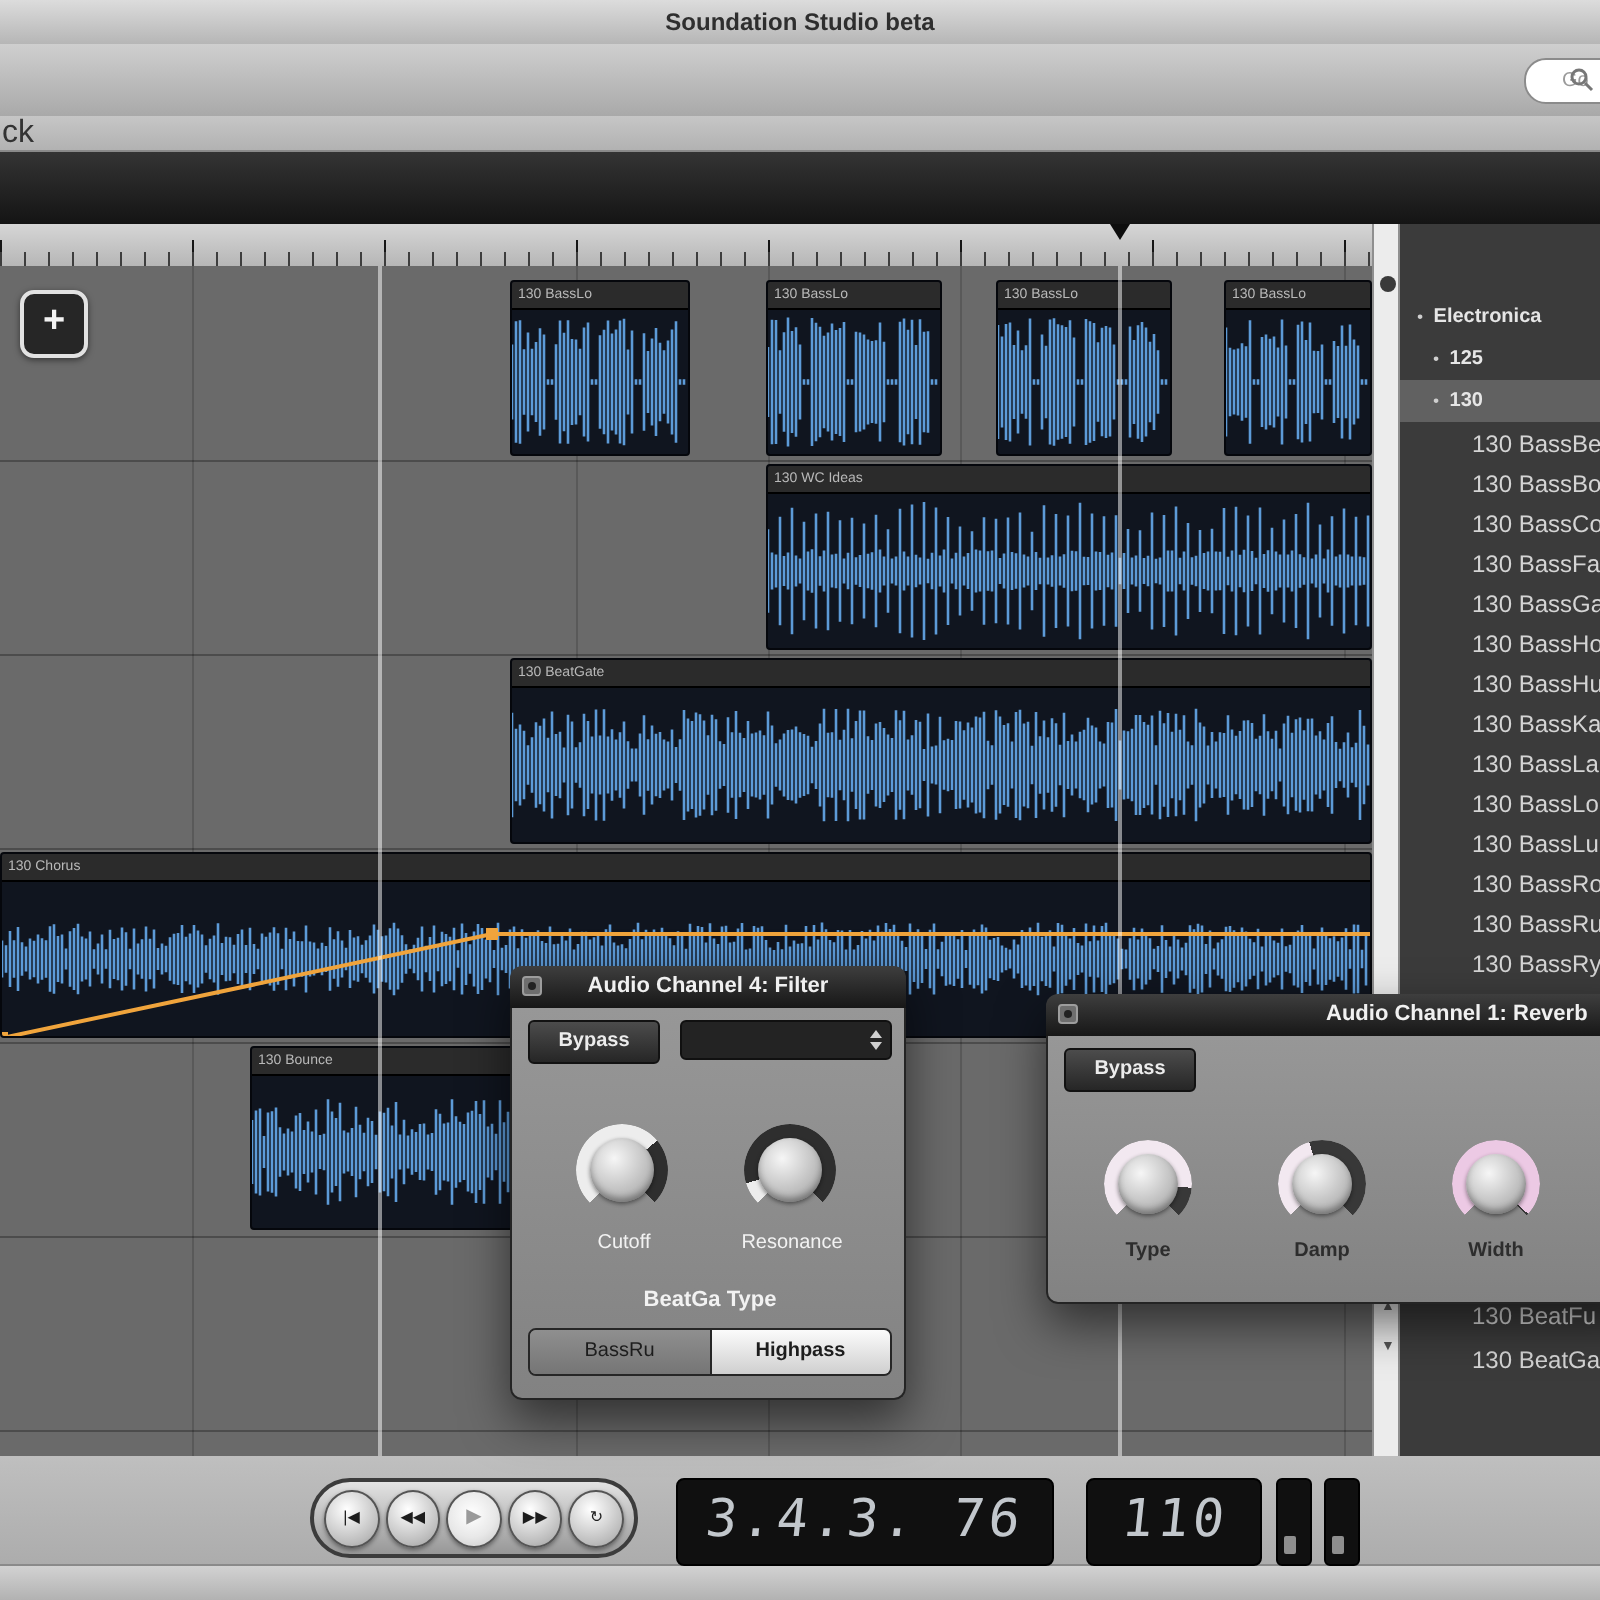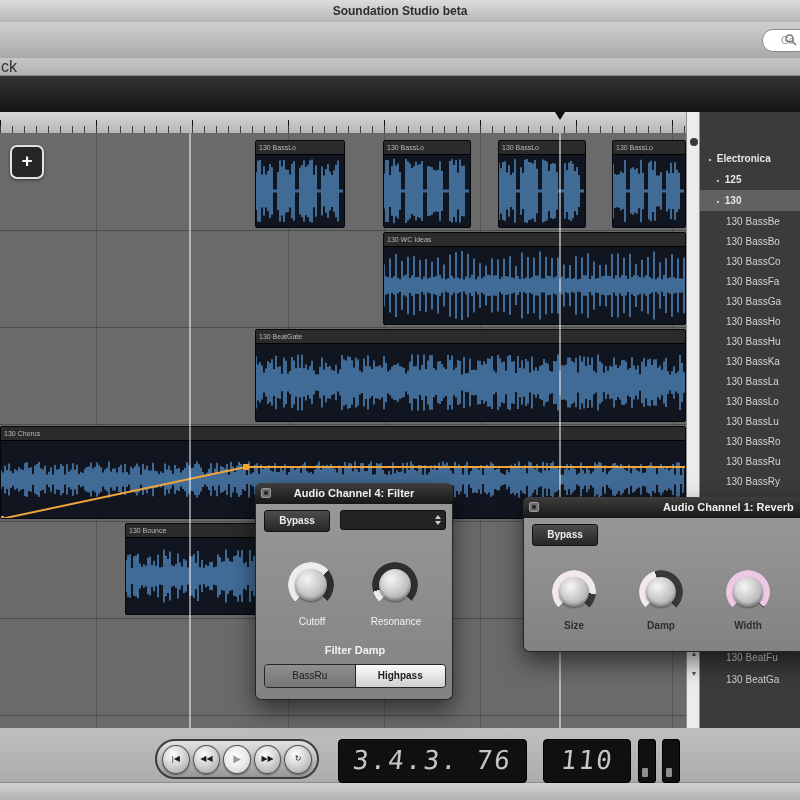--- a/index.html
+++ b/index.html
@@ -59,22 +59,22 @@
   .scrolldot{position:absolute;left:3px;top:26px;width:8px;height:8px;border-radius:50%;background:#3a3a3a}
   .scrollarrow{position:absolute;left:1px;width:12px;text-align:center;font-size:7px;color:#555}
   .library{left:700px;top:112px;width:100px;height:616px;background:#3b3b3b;overflow:hidden}
   .libhead{position:absolute;left:0;top:0;width:100px;height:33px;
     background:linear-gradient(#a6a6a6,#6f6f6f);border-bottom:1px solid #2a2a2a;
     text-align:center;font-size:11px;font-weight:bold;color:#262626;line-height:33px}
   .treerow{position:absolute;left:0;width:100px;height:21px;font-size:10px;font-weight:bold;
     color:#e6e6e6;line-height:21px;white-space:nowrap;overflow:hidden}
   .treerow.sel{background:#616161}
   .bullet{display:inline-block;width:8px;text-align:center;font-size:8px;color:#cfcfcf}
-  .libitem{position:absolute;left:0;width:100px;height:20px;font-size:10px;color:#d4d4d4;
-    line-height:20px;padding-left:26px;box-sizing:border-box;white-space:nowrap;overflow:hidden}
+  .libitem{position:absolute;left:0;width:100px;height:20px;font-size:12px;color:#d4d4d4;
+    line-height:20px;padding-left:36px;box-sizing:border-box;white-space:nowrap;overflow:hidden}
   .libfooter{position:absolute;left:0;bottom:0;width:100px;height:36px;background:#282828;
     border-top:1px solid #111;font-size:9px;color:#c4c4c4;line-height:36px;white-space:nowrap;overflow:hidden}
   .libfooter .ficon{display:inline-block;width:10px;height:10px;background:#b5b5b5;
     border:1px solid #666;border-radius:2px;margin:0 5px 0 8px;vertical-align:middle}
 
   
   .pwin{z-index:10;box-shadow:0 10px 24px rgba(0,0,0,.55);border-radius:6px}
   .ptitle{height:21px;background:linear-gradient(#3e3e3e,#171717);border-radius:6px 6px 0 0;
     position:relative;color:#f0f0f0;font-size:11px;font-weight:bold;line-height:21px;
     text-align:center;white-space:nowrap;overflow:hidden}
@@ -285,21 +285,21 @@
     <div class="knob" style="left:32px;top:58px;--deg:185deg;--arc:#ededed;--rest:#2e2e2e">
         <div class="ring"></div>
         <div class="cap"></div>
       </div>
     <div class="knob" style="left:116px;top:58px;--deg:28deg;--arc:#ededed;--rest:#2e2e2e">
         <div class="ring"></div>
         <div class="cap"></div>
       </div>
     <div class="klabel flabel" style="left:16px;top:112px;width:80px">Cutoff</div>
     <div class="klabel flabel" style="left:100px;top:112px;width:80px">Resonance</div>
-    <div class="ftype" style="left:0;top:140px;width:198px">Filter Damp</div>
+    <div class="ftype" style="left:0;top:140px;width:198px">BeatGa Type</div>
     <div class="seg" style="left:8px;top:160px;width:180px">
       <div class="low">BassRu</div>
       <div class="high">Highpass</div>
     </div>
   </div>
 </div>
 
 <div class="abs pwin" style="left:523px;top:497px;width:297px">
   <div class="ptitle">
     <div class="pclose"></div>
@@ -312,21 +312,21 @@
         <div class="cap"></div>
       </div>
     <div class="knob" style="left:115px;top:52px;width:44px;height:44px;--deg:118deg;--arc:#f2e8f0;--rest:#383838">
         <div class="ring"></div>
         <div class="cap"></div>
       </div>
     <div class="knob" style="left:202px;top:52px;width:44px;height:44px;--deg:268deg;--arc:#ecc9e4;--rest:#383838">
         <div class="ring"></div>
         <div class="cap"></div>
       </div>
-    <div class="klabel rlabel" style="left:12px;top:102px;width:76px">Size</div>
+    <div class="klabel rlabel" style="left:12px;top:102px;width:76px">Type</div>
     <div class="klabel rlabel" style="left:99px;top:102px;width:76px">Damp</div>
     <div class="klabel rlabel" style="left:186px;top:102px;width:76px">Width</div>
   </div>
 </div>
 
 <div class="abs transport">
   <div class="tbottom"></div>
   <div class="pill">
     <div class="tbtn">|◀</div>
     <div class="tbtn">◀◀</div>

